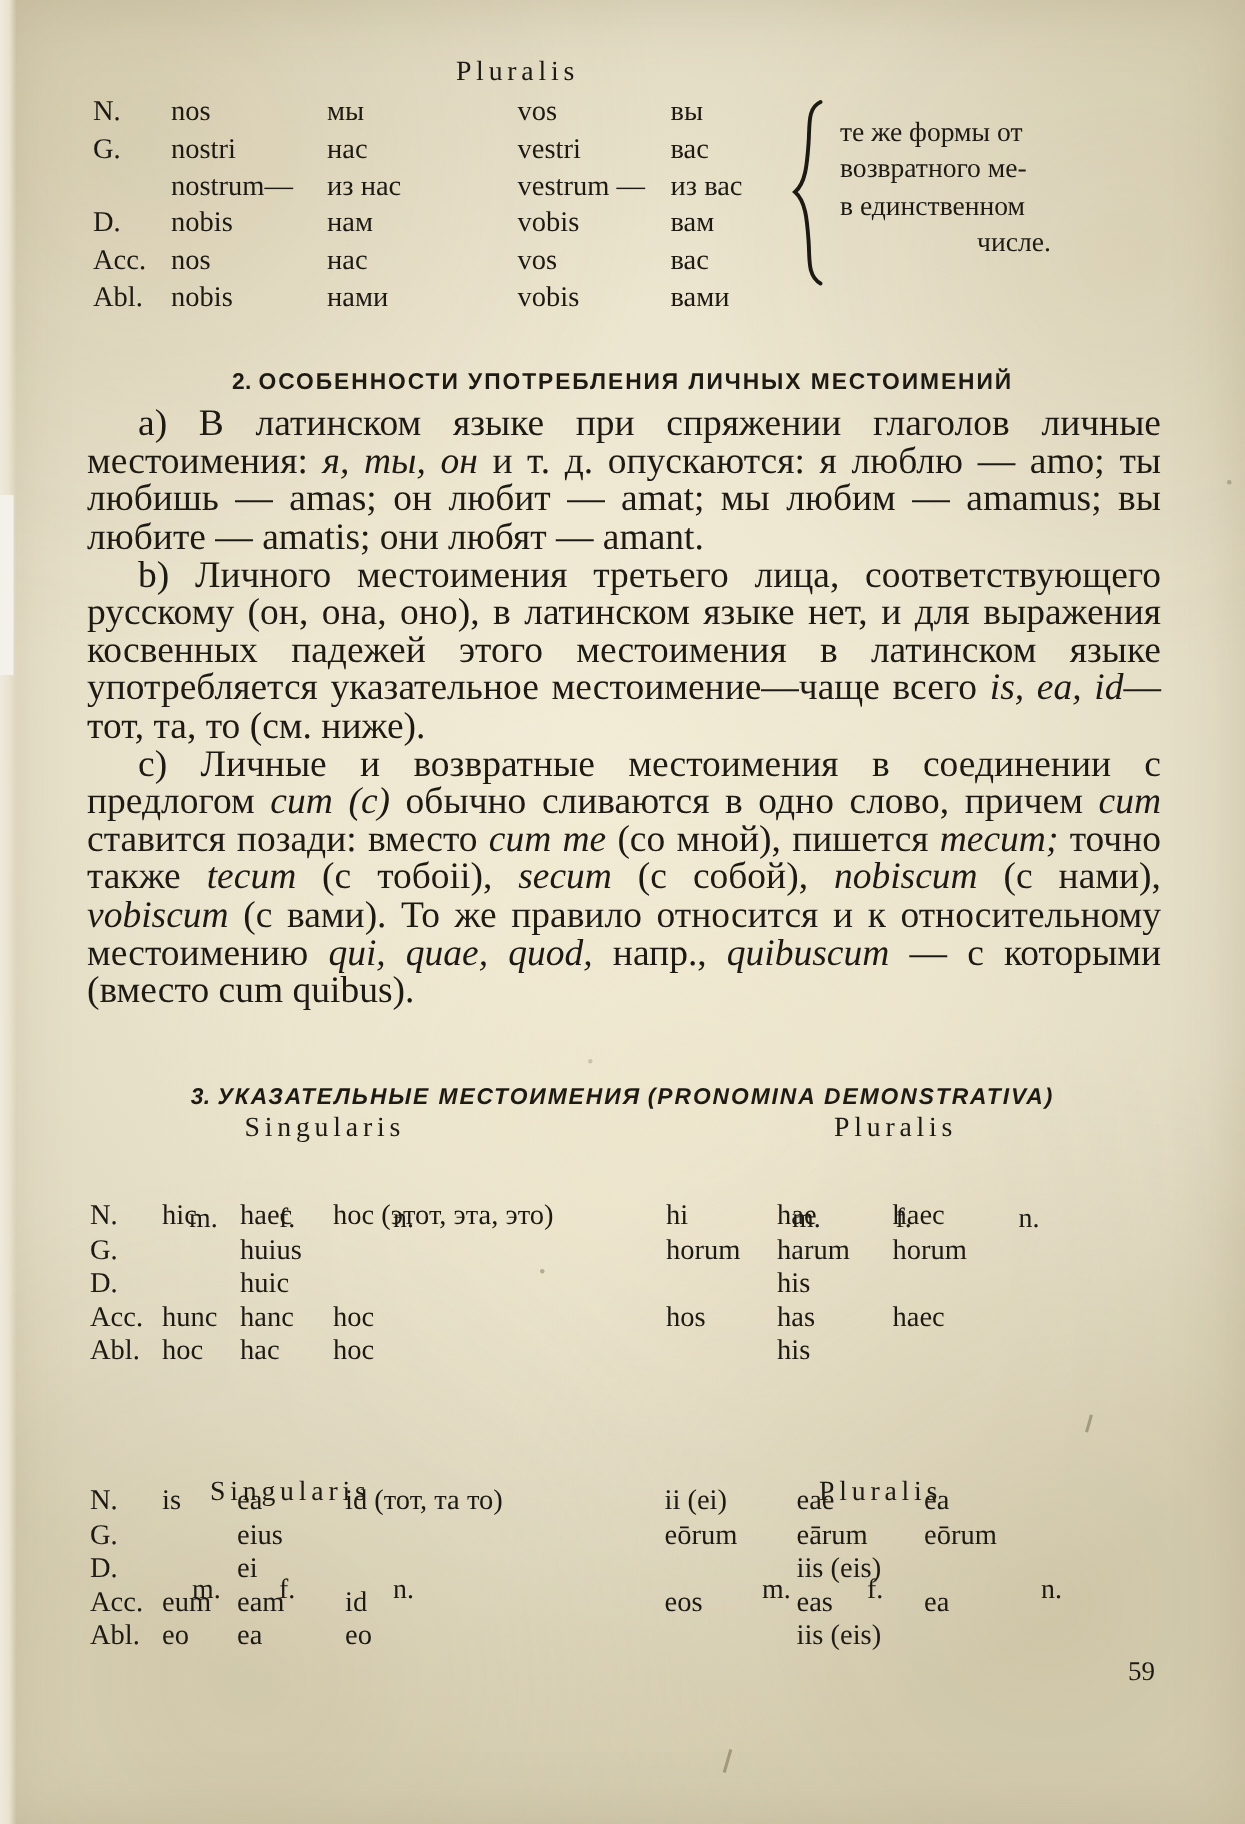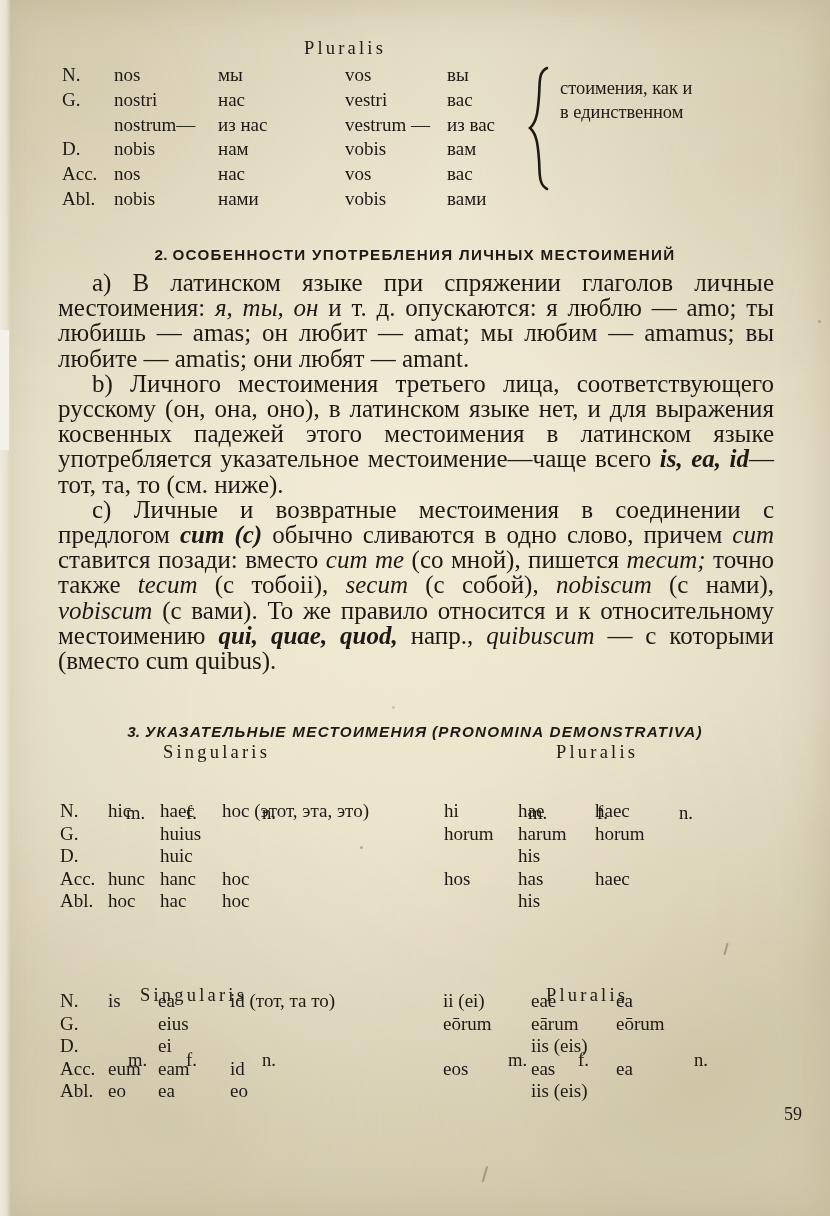--- a/index.html
+++ b/index.html
@@ -76,21 +76,21 @@
 
   p.body {
     margin: 0;
     font-size: 25px;
     line-height: 25.2px;
     text-align: justify;
     text-indent: 34px;
     hyphens: manual;
   }
   i, em { font-style: italic; }
-  b.bi { font-style: italic; font-weight: 700; margin-top: 37px; }
+  b.bi { font-style: italic; font-weight: 400; margin-top: 37px; }
 
   
   .abs { position: absolute; }
 
   
   #tbl-personal { left: 60px; top: 62px; font-size: 19px; line-height: 22.8px; }
   #tbl-personal td { padding: 0 0 0 0; vertical-align: baseline; white-space: nowrap; }
   #tbl-personal .c-case { width: 50px; }
   #tbl-personal .c-lat1 { width: 102px; }
   #tbl-personal .c-rus1 { width: 125px; }
@@ -155,21 +155,20 @@
   #sgpl-1 { left: 0; top: 742px; }
   #mfn-1  { left: 0; top: 772px; }
   #sgpl-2 { left: 0; top: 928px; }
   #mfn-2  { left: 0; top: 962px; }
 
   #folio {
     left: 0; top: 1104px;
     width: 770px;
     text-align: right;
     font-size: 18px;
-    padding-left: 32px;
   }
 
   
   .speck {
     position: absolute;
     background: #8c8067;
     opacity: .55;
     border-radius: 50%;
     z-index: 3;
   }
@@ -239,22 +238,24 @@
     </tbody>
   </table>
 
   <div class="abs ink" id="brace">
     <svg width="26" height="125" viewBox="0 0 26 125" aria-hidden="true">
       <path d="M20 2 C 11 6, 13 18, 12 30 C 11 44, 10 56, 3 62 C 10 68, 11 80, 12 94 C 13 106, 11 118, 20 123" fill="none" stroke="#1d1a14" stroke-width="2.6" stroke-linecap="round"></path>
     </svg>
   </div>
 
   <div class="abs ink" id="side-note">
-    <div style="display:flex;justify-content:space-between;">стоимения, как и</div>
+    <div style="display:flex;justify-content:space-between;">те же формы от</div>
+    <div style="display:flex;justify-content:space-between;">возвратного ме-</div>
     <div style="display:flex;justify-content:space-between;">в единственном</div>
+    <div class="last">числе.</div>
   </div>
 
   <div class="abs ink heading" id="head2">
     <span>2.</span>
     <span class="sp">ОСОБЕННОСТИ УПОТРЕБЛЕНИЯ ЛИЧНЫХ МЕСТОИМЕНИЙ</span>
   </div>
 
   <div class="abs ink" id="para-a">
     <p class="body"><span>а) В латинском языке при спряжении глаголов личные местоимения: </span><i>я, ты, он</i><span> и т. д. опускаются: я люблю — amo; ты любишь — amas; он любит — amat; мы любим — amamus; вы любите — amatis; они любят — amant.</span></p>
 

